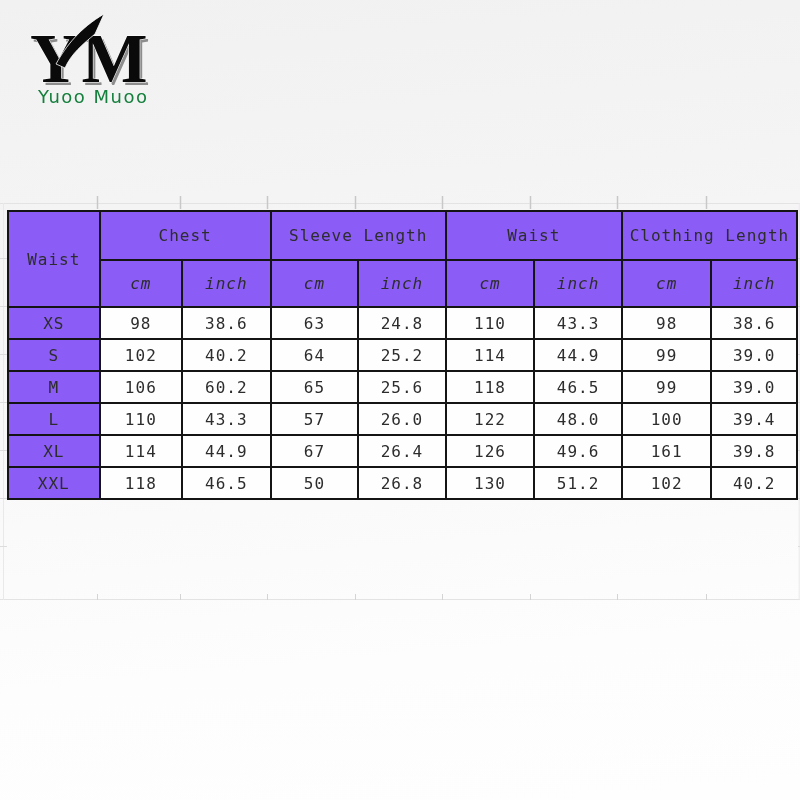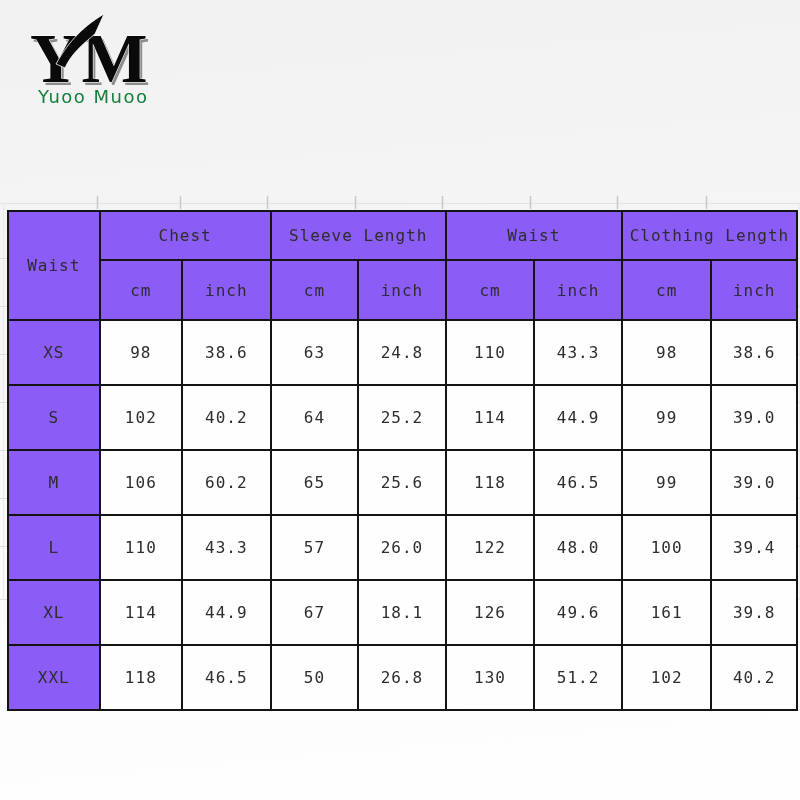--- a/index.html
+++ b/index.html
@@ -32,22 +32,22 @@
     border:2px solid #141414;
     text-align:center; vertical-align:middle;
     font-family:"DejaVu Sans Mono", monospace;
     font-weight:normal;
     font-size:16px; letter-spacing:1px; color:#2d2d2d;
     overflow:hidden; white-space:nowrap;
   }
   .shaded { background:#8b5cf6; }
   .cell-white { background:#fefefe; }
   tr.hdr-top    { height:49px; }
-  tr.hdr-units  { height:60px; }
-  tr.data-row   { height:65px; }
+  tr.hdr-units  { height:47px;font-style:italic; }
+  tr.data-row   { height:32px; }
 </style>
 </head>
 <body>
 
 <svg class="grid-layer" width="800" height="800" viewBox="0 0 800 800">
   <line x1="0" y1="203.5" x2="800" y2="203.5" stroke="#e4e3e4" stroke-width="1"></line>
   <line x1="0" y1="599.5" x2="800" y2="599.5" stroke="#e4e3e4" stroke-width="1"></line>
   <line x1="3.5" y1="203" x2="3.5" y2="600" stroke="#eae9ea" stroke-width="1"></line>
   <line x1="799.2" y1="203" x2="799.2" y2="600" stroke="#eae9ea" stroke-width="1"></line>
 
@@ -177,21 +177,21 @@
       <td class="cell-white">122</td>
       <td class="cell-white">48.0</td>
       <td class="cell-white">100</td>
       <td class="cell-white">39.4</td>
     </tr>
     <tr class="data-row">
       <td class="shaded">XL</td>
       <td class="cell-white">114</td>
       <td class="cell-white">44.9</td>
       <td class="cell-white">67</td>
-      <td class="cell-white">18.1</td>
+      <td class="cell-white">26.4</td>
       <td class="cell-white">126</td>
       <td class="cell-white">49.6</td>
       <td class="cell-white">161</td>
       <td class="cell-white">39.8</td>
     </tr>
     <tr class="data-row">
       <td class="shaded">XXL</td>
       <td class="cell-white">118</td>
       <td class="cell-white">46.5</td>
       <td class="cell-white">50</td>

